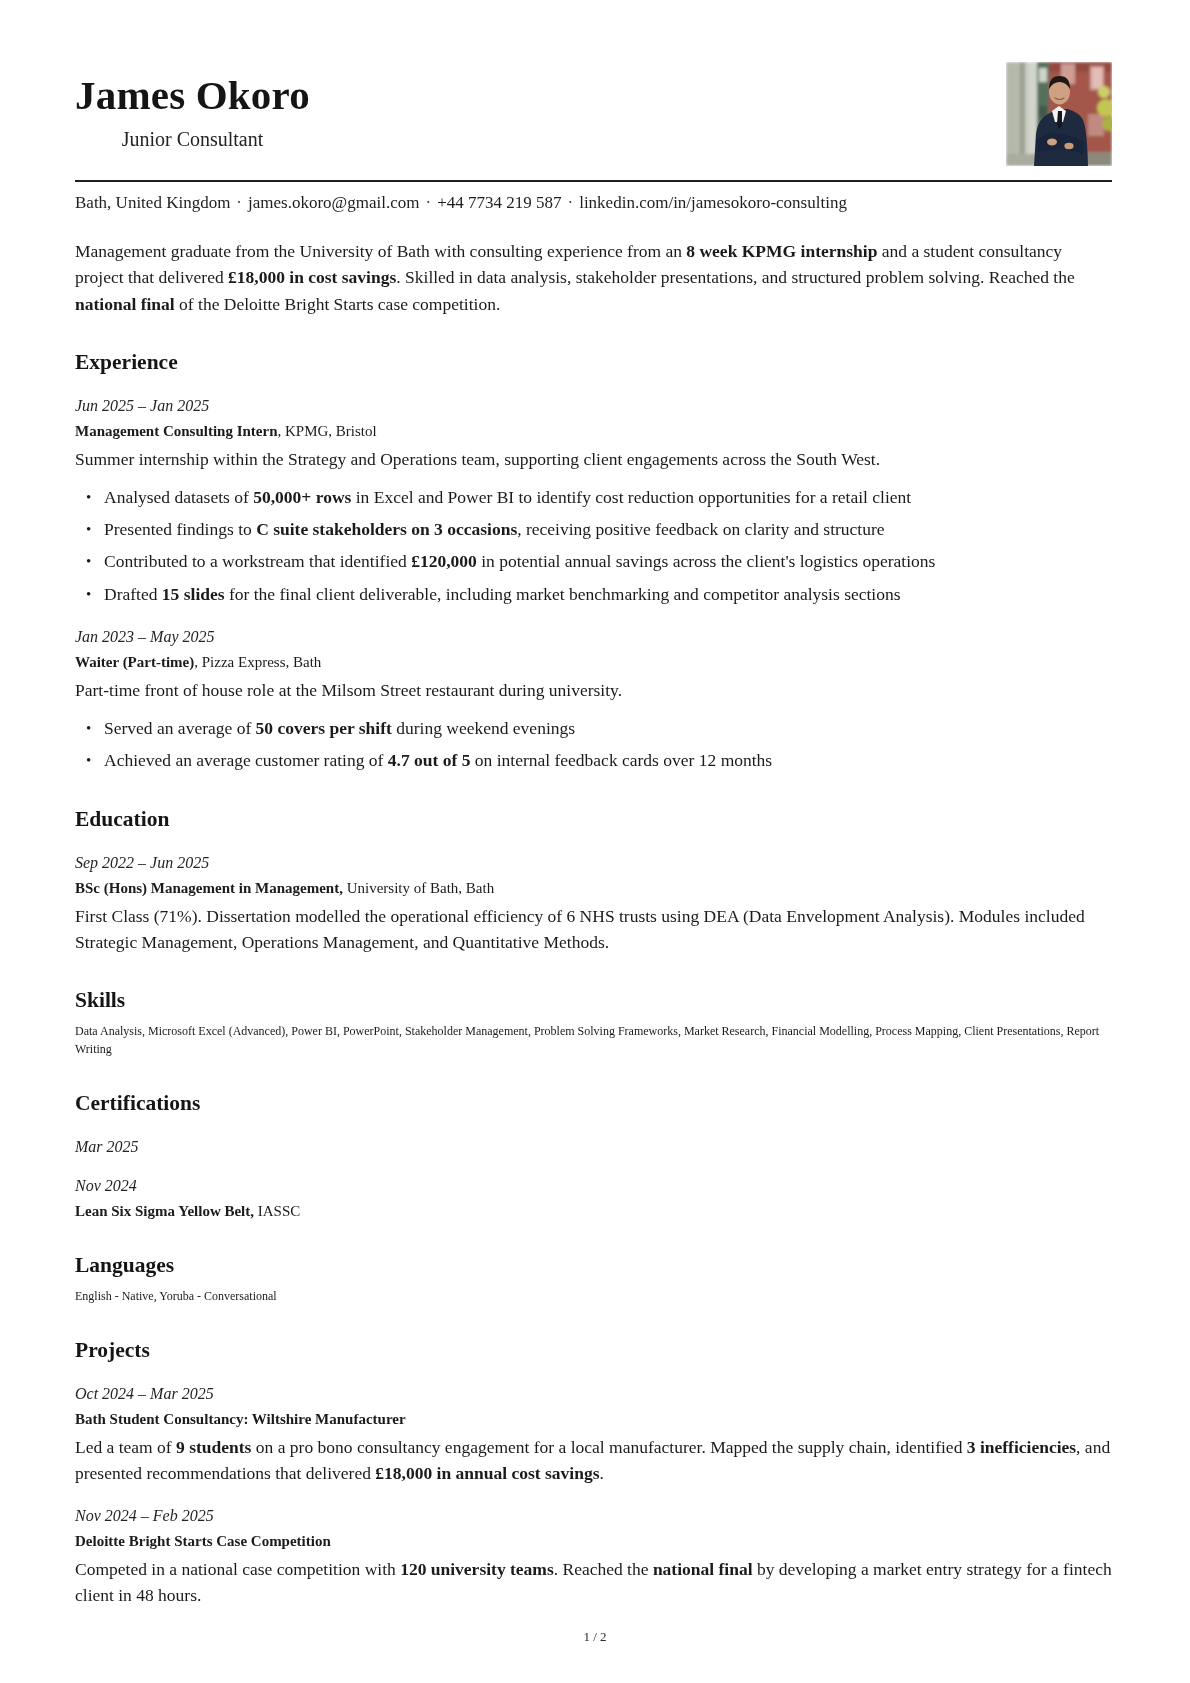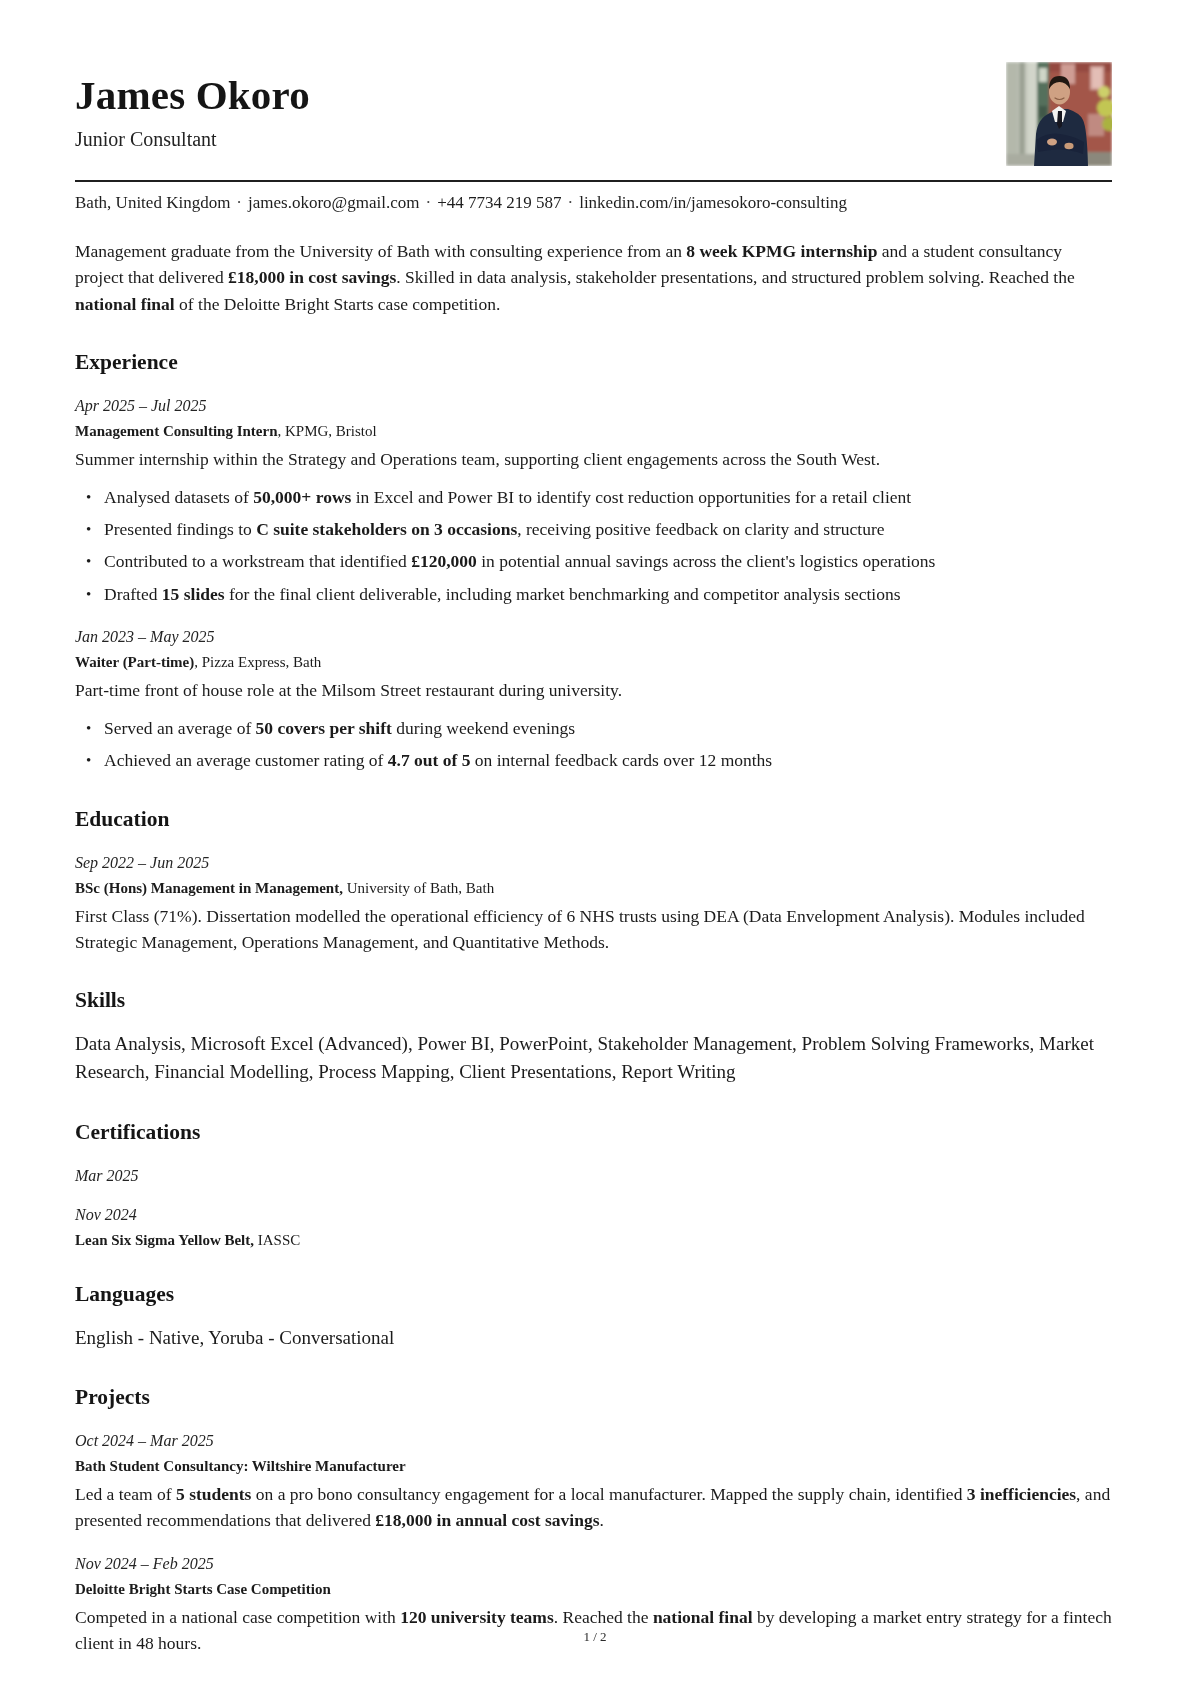--- a/index.html
+++ b/index.html
@@ -9,37 +9,37 @@
     position:relative;
     width:1190px; height:1683px;
     margin:0 auto;
     background:#ffffff;
     color:#1b1b1b;
     font-family:"Liberation Serif","DejaVu Serif",serif;
     padding:56px 78px 0 75px;
     overflow:hidden;
   }
   
-  .header-flex { display:flex; justify-content:space-between; align-items:flex-start; }
+  .header-flex { display:flex; justify-content:space-between; align-items:flex-start;text-align:center; }
   .name-block { padding-top:16px; }
   .name { font-size:41px; font-weight:700; line-height:1.15; color:#151515; letter-spacing:0.2px; }
   .job-title { font-size:20px; margin-top:9px; color:#232323; }
   .photo-frame { width:106px; height:104px; margin-top:6px; flex:0 0 auto; overflow:hidden; }
   .photo-frame svg { display:block; }
   .rule { border-top:2px solid #1f1f1f; margin-top:14px; }
   .contact { font-size:17px; margin-top:11px; color:#1e1e1e; }
   .contact .sep { padding:0 6px; color:#444; }
   
   .summary { font-size:17.5px; line-height:1.5; margin-top:25px; }
   h2.section-heading { font-size:21.5px; font-weight:700; color:#151515; margin-top:32px; line-height:1.25; }
   .dates { font-style:italic; font-size:16px; color:#242424; margin-top:21px; }
   .entry-title { font-size:15px; margin-top:8px; }
   .entry-title.all-bold { font-weight:700; }
   .entry-desc { font-size:17.5px; line-height:1.5; margin-top:6px; }
-  .section-text { font-size:19px; line-height:1.5; margin-top:16px; }
+  .section-text { font-size:12px; line-height:1.5; margin-top:8px; }
   ul.bullets { margin-top:12px; list-style:none; }
   ul.bullets li {
     position:relative; font-size:17.5px; line-height:1.5;
     padding-left:29px; margin-bottom:6px;
   }
   ul.bullets li::before {
     content:"\2022";
     position:absolute; left:11px; top:0;
     font-size:15px; line-height:1.75; color:#1b1b1b;
   }
@@ -107,21 +107,21 @@
   <div class="contact">
     <span>Bath, United Kingdom</span><span class="sep">·</span><span>james.okoro@gmail.com</span><span class="sep">·</span><span>+44 7734 219 587</span><span class="sep">·</span><span>linkedin.com/in/jamesokoro-consulting</span>
   </div>
 
   <p class="summary"><span>Management graduate from the University of Bath with consulting experience from an </span><b>8 week KPMG internship</b><span> and a student consultancy project that delivered </span><b>£18,000 in cost savings</b><span>. Skilled in data analysis, stakeholder presentations, and structured problem solving. Reached the </span><b>national final</b><span> of the Deloitte Bright Starts case competition.</span></p>
 
   <section>
     <h2 class="section-heading">Experience</h2>
 
     <div class="entry">
-      <div class="dates">Apr 2025 – Jul 2025</div>
+      <div class="dates">Jun 2025 – Jan 2025</div>
       <div class="entry-title"><b>Management Consulting Intern</b><span>, KPMG, Bristol</span></div>
       <p class="entry-desc">Summer internship within the Strategy and Operations team, supporting client engagements across the South West.</p>
       <ul class="bullets">
         <li><span>Analysed datasets of </span><b>50,000+ rows</b><span> in Excel and Power BI to identify cost reduction opportunities for a retail client</span></li>
         <li><span>Presented findings to </span><b>C suite stakeholders on 3 occasions</b><span>, receiving positive feedback on clarity and structure</span></li>
         <li><span>Contributed to a workstream that identified </span><b>£120,000</b><span> in potential annual savings across the client's logistics operations</span></li>
         <li><span>Drafted </span><b>15 slides</b><span> for the final client deliverable, including market benchmarking and competitor analysis sections</span></li>
       </ul>
     </div>
 
@@ -165,21 +165,21 @@
     <h2 class="section-heading">Languages</h2>
     <p class="section-text">English - Native, Yoruba - Conversational</p>
   </section>
 
   <section>
     <h2 class="section-heading">Projects</h2>
 
     <div class="entry">
       <div class="dates">Oct 2024 – Mar 2025</div>
       <div class="entry-title all-bold">Bath Student Consultancy: Wiltshire Manufacturer</div>
-      <p class="entry-desc"><span>Led a team of </span><b>5 students</b><span> on a pro bono consultancy engagement for a local manufacturer. Mapped the supply chain, identified </span><b>3 inefficiencies</b><span>, and presented recommendations that delivered </span><b>£18,000 in annual cost savings</b><span>.</span></p>
+      <p class="entry-desc"><span>Led a team of </span><b>9 students</b><span> on a pro bono consultancy engagement for a local manufacturer. Mapped the supply chain, identified </span><b>3 inefficiencies</b><span>, and presented recommendations that delivered </span><b>£18,000 in annual cost savings</b><span>.</span></p>
     </div>
 
     <div class="entry">
       <div class="dates">Nov 2024 – Feb 2025</div>
       <div class="entry-title all-bold">Deloitte Bright Starts Case Competition</div>
       <p class="entry-desc"><span>Competed in a national case competition with </span><b>120 university teams</b><span>. Reached the </span><b>national final</b><span> by developing a market entry strategy for a fintech client in 48 hours.</span></p>
     </div>
   </section>
 
   <div class="footer">1 / 2</div>

